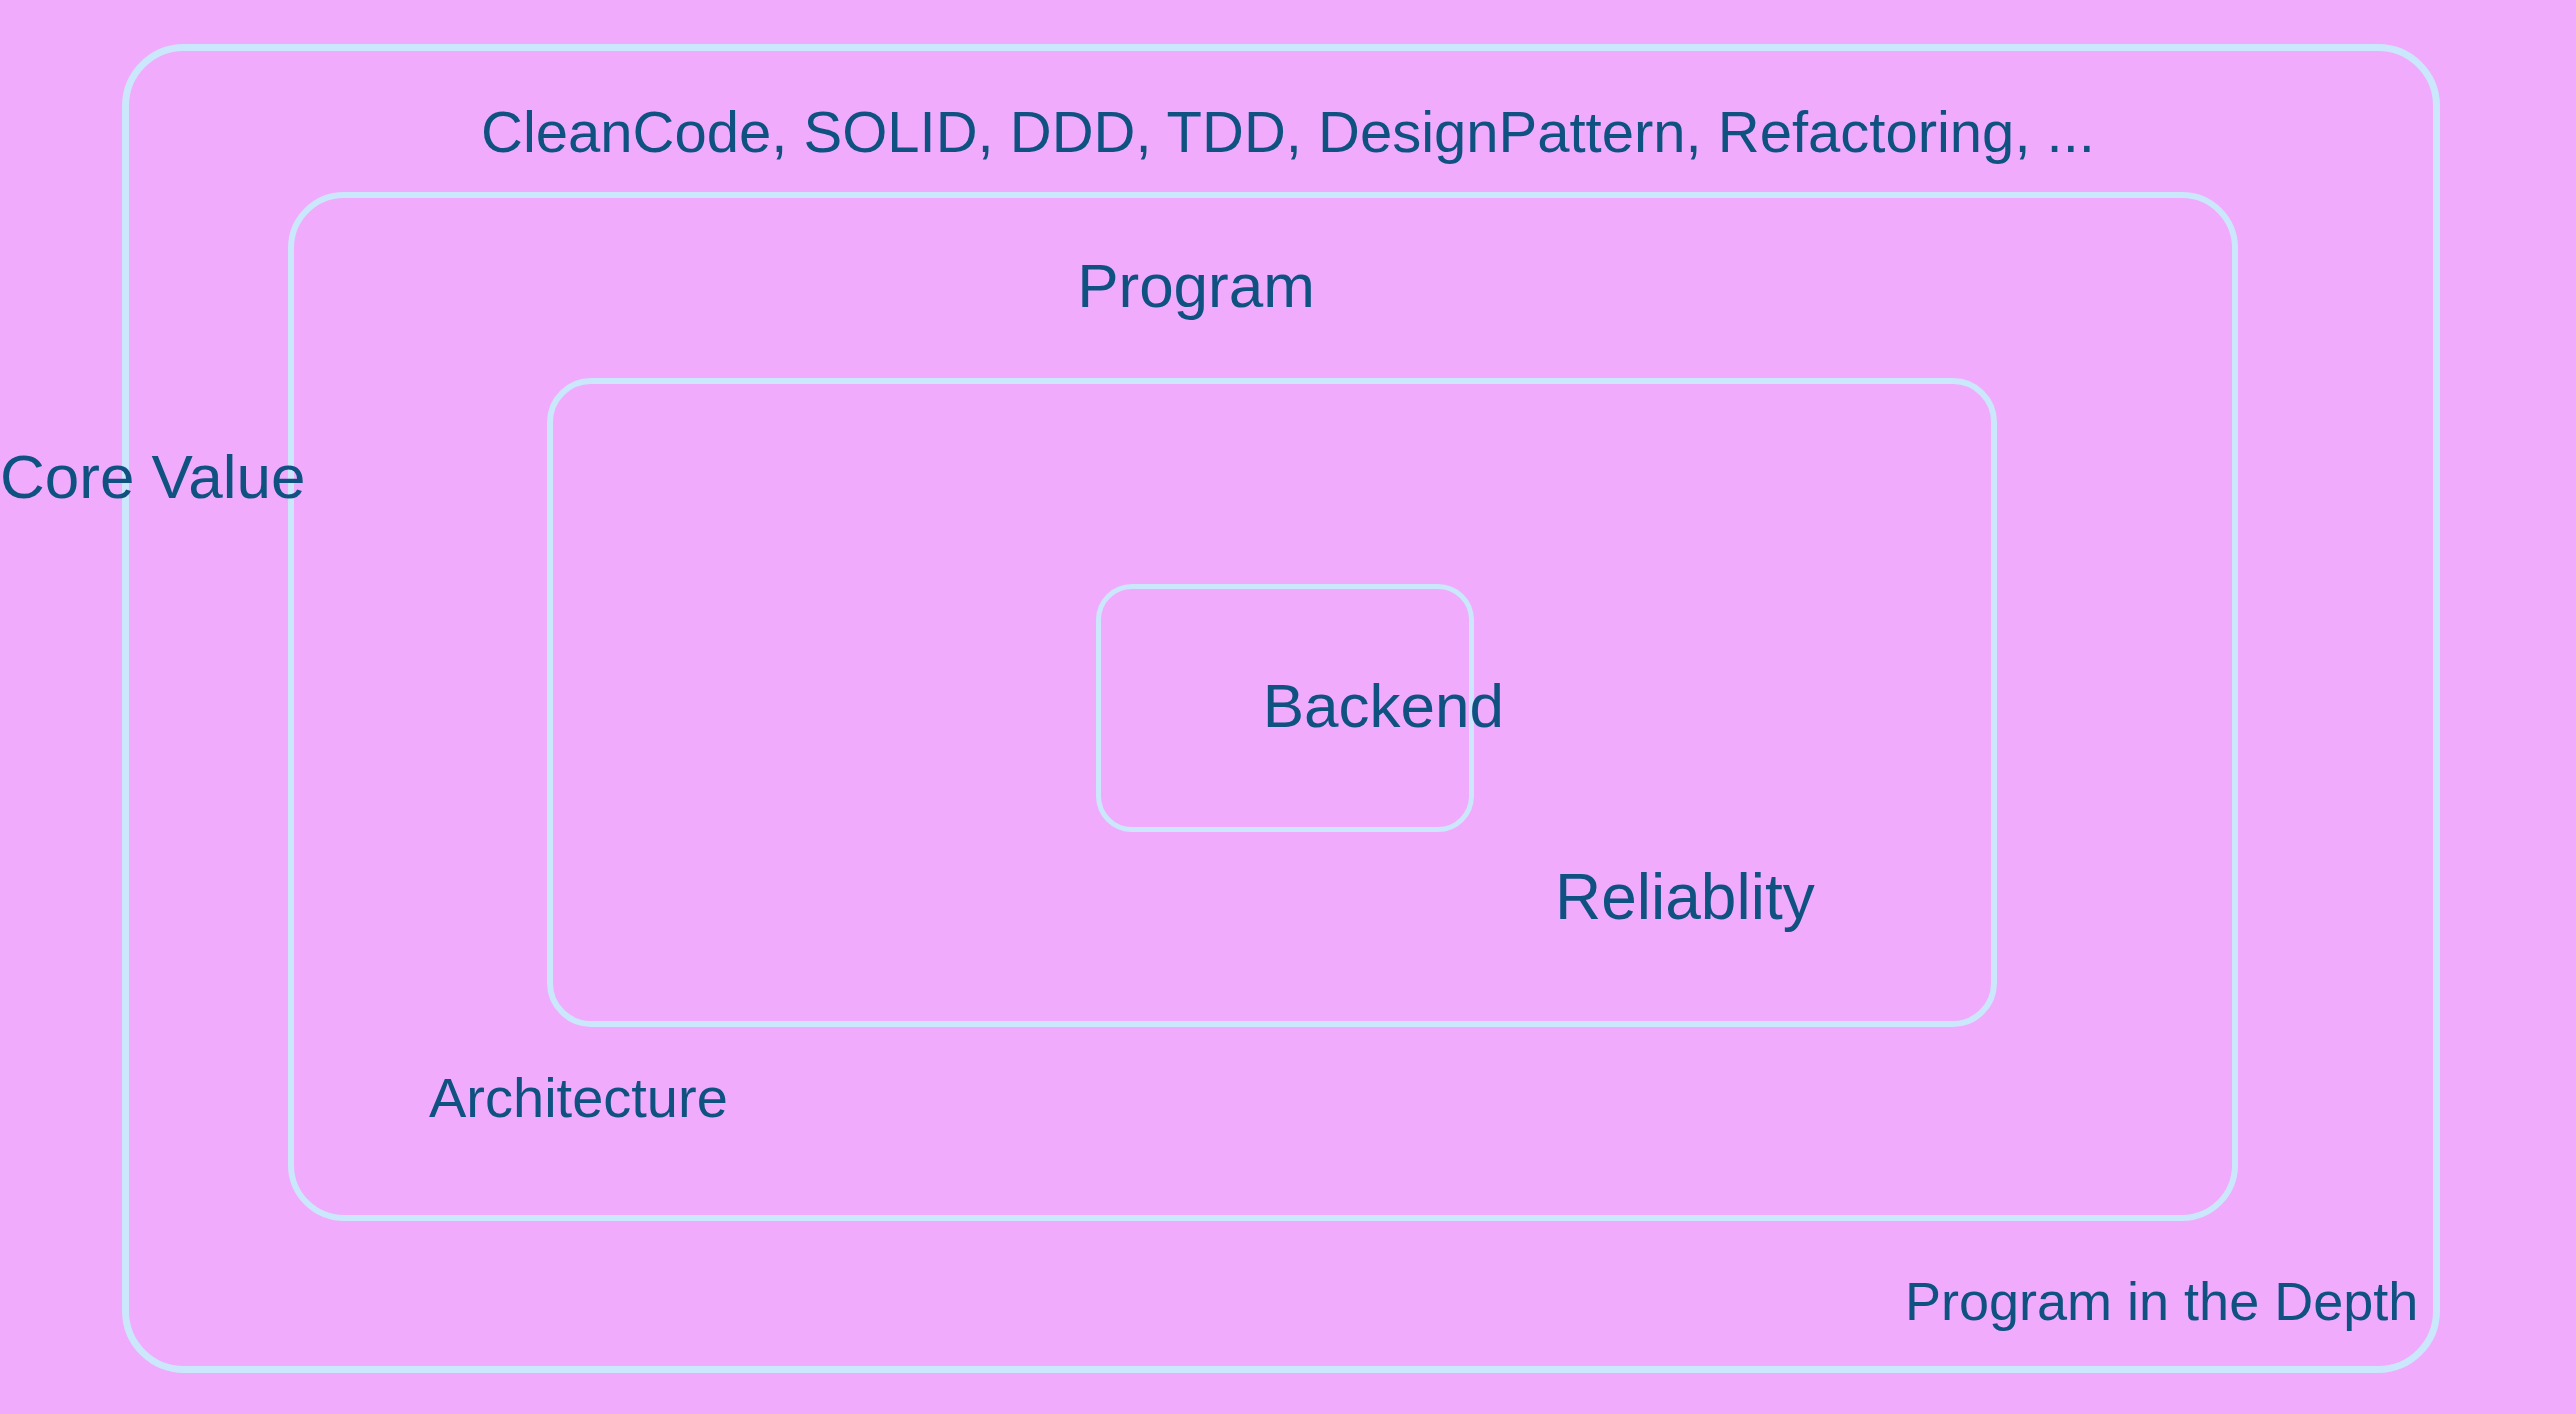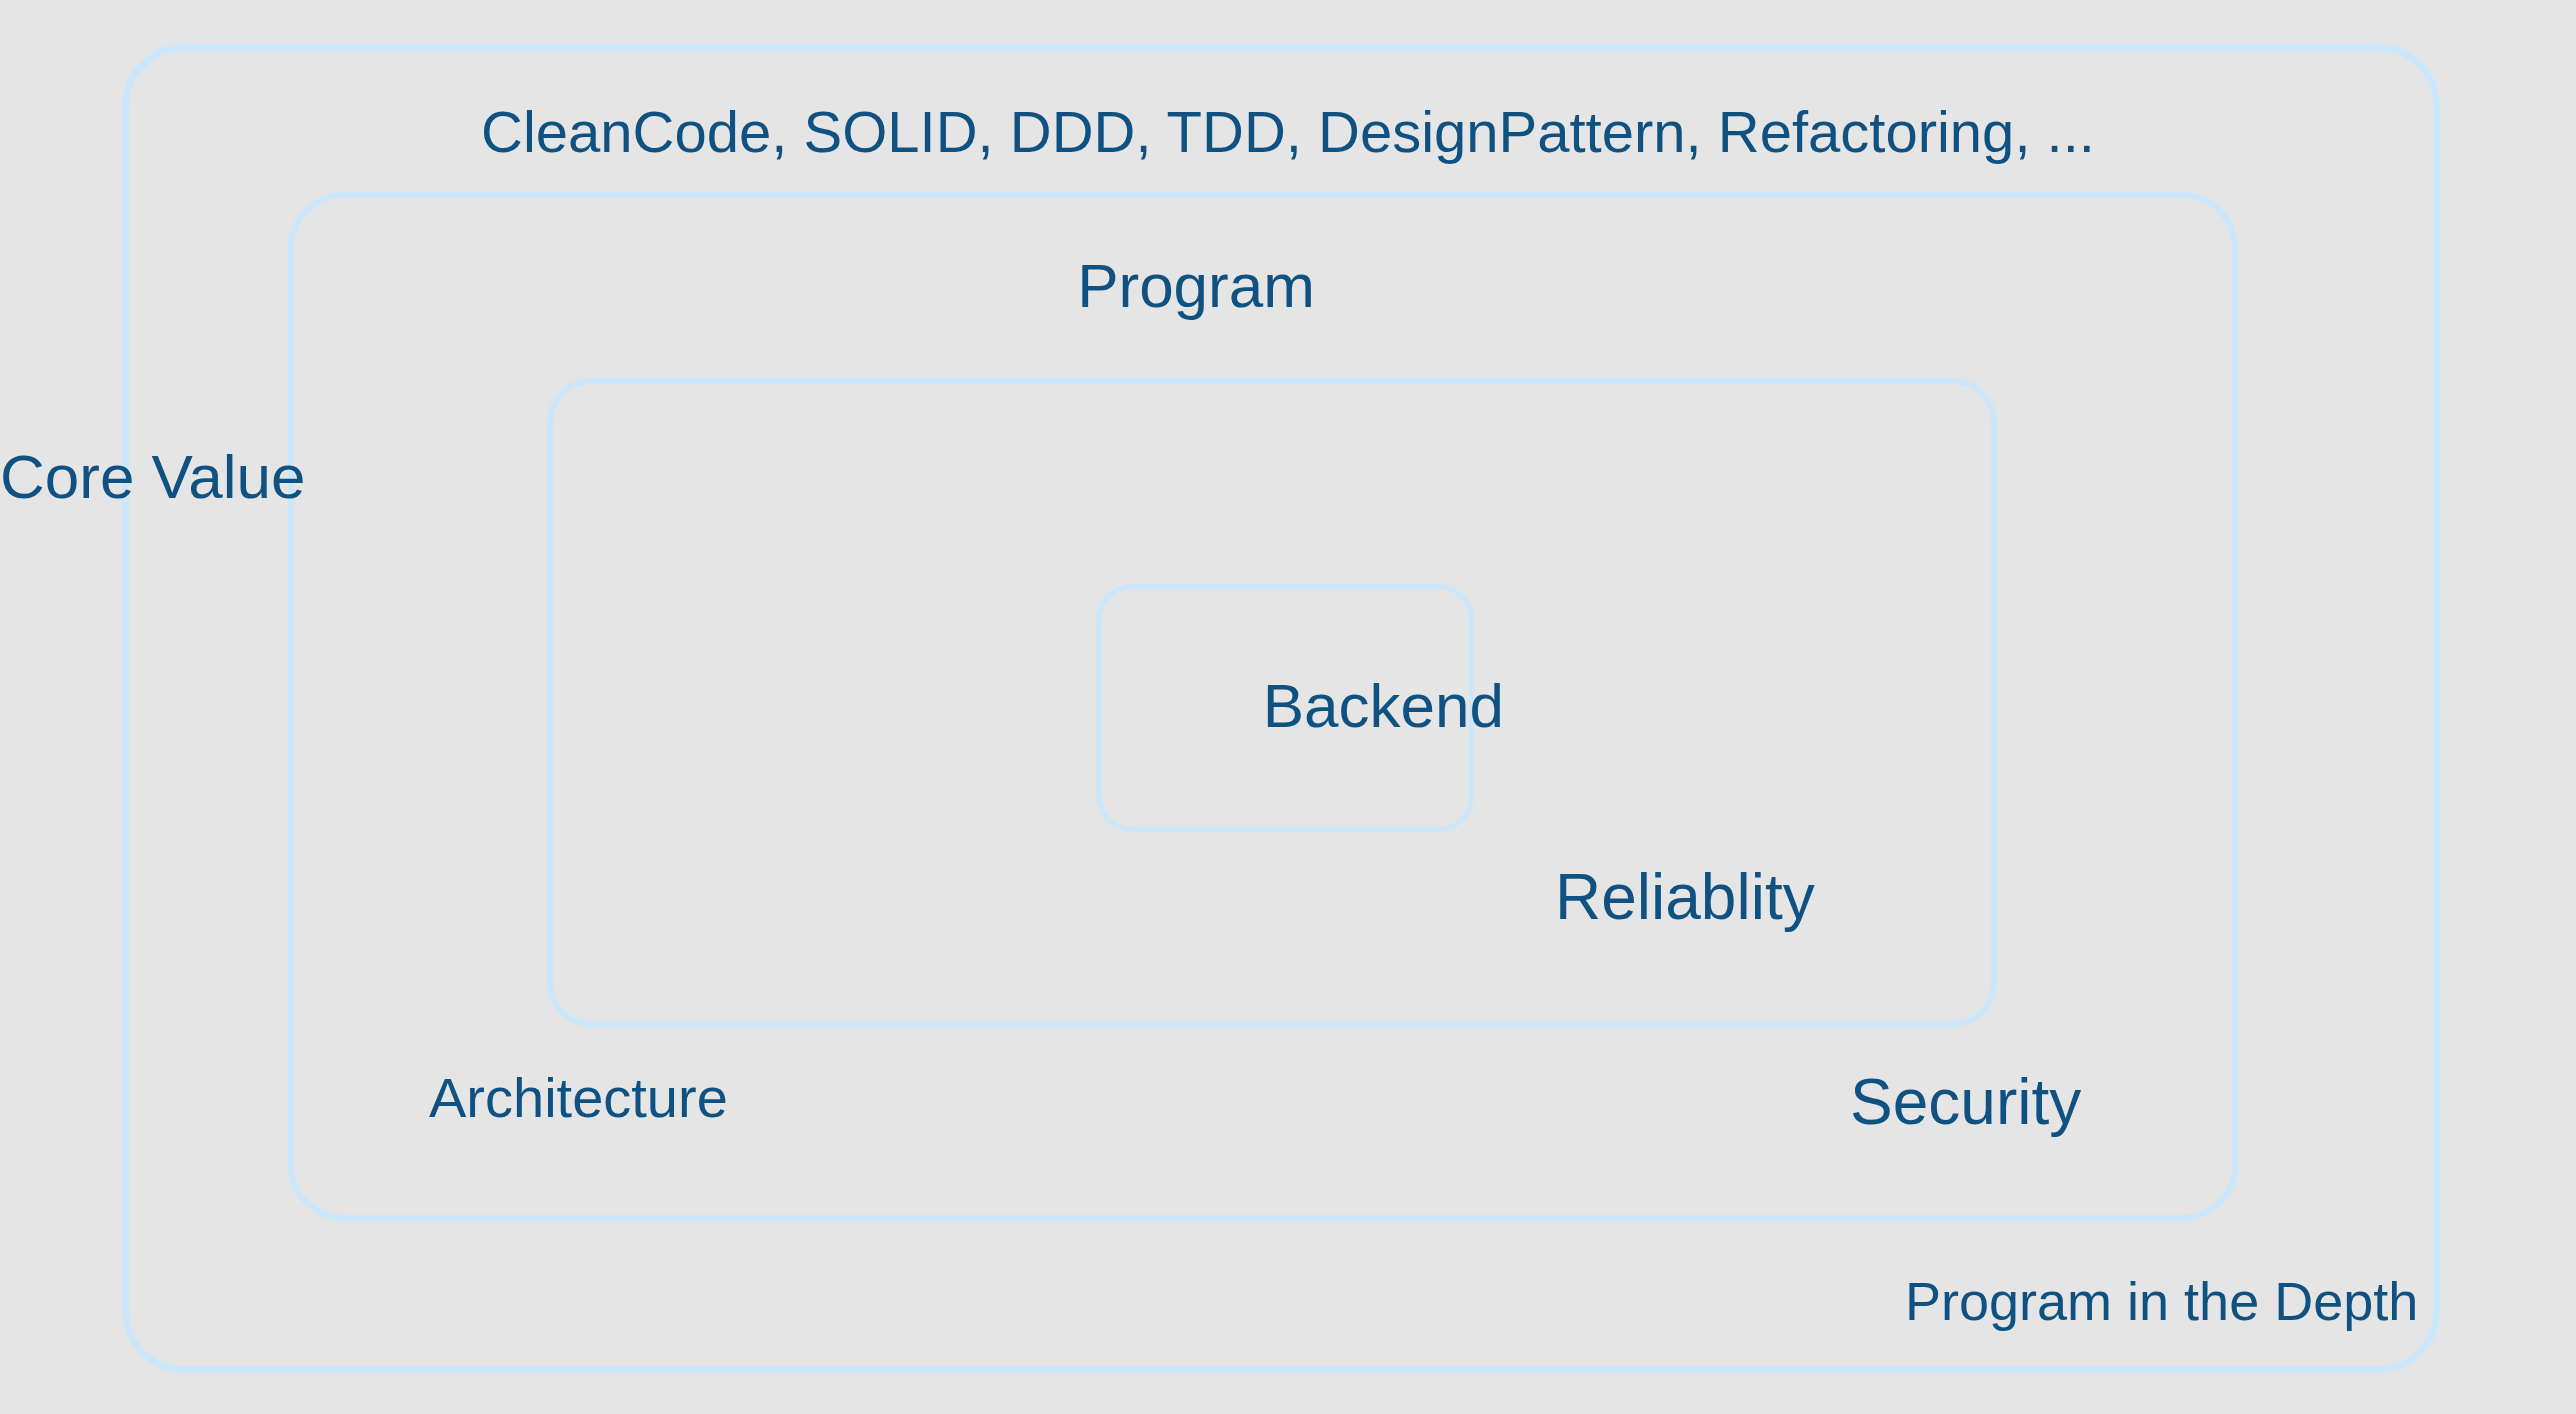--- a/index.html
+++ b/index.html
@@ -9,21 +9,21 @@
     background: #ffffff;
   }
   body {
     font-family: "Liberation Sans", sans-serif;
   }
 
   #stage {
     position: relative;
     width: 2576px;
     height: 1415px;
-    background: #e5e5e5;
+    background: #f0abfc;
     overflow: hidden;
   }
 
   
   .ring {
     position: absolute;
     box-sizing: border-box;
     background: transparent;
     border-style: solid;
     border-color: #cbe7fb;
@@ -145,19 +145,18 @@
 
   <div class="label label-corevalue">Core Value</div>
 
   <div class="label label-backend">Backend</div>
 
 
   <div class="label label-reliablity">Reliablity</div>
 
   <div class="label label-architecture">Architecture</div>
 
-  <div class="label label-security">Security</div>
 
 
   <div class="label label-defense">Program in the Depth</div>
 
 </div>
 
 
 </body></html>

